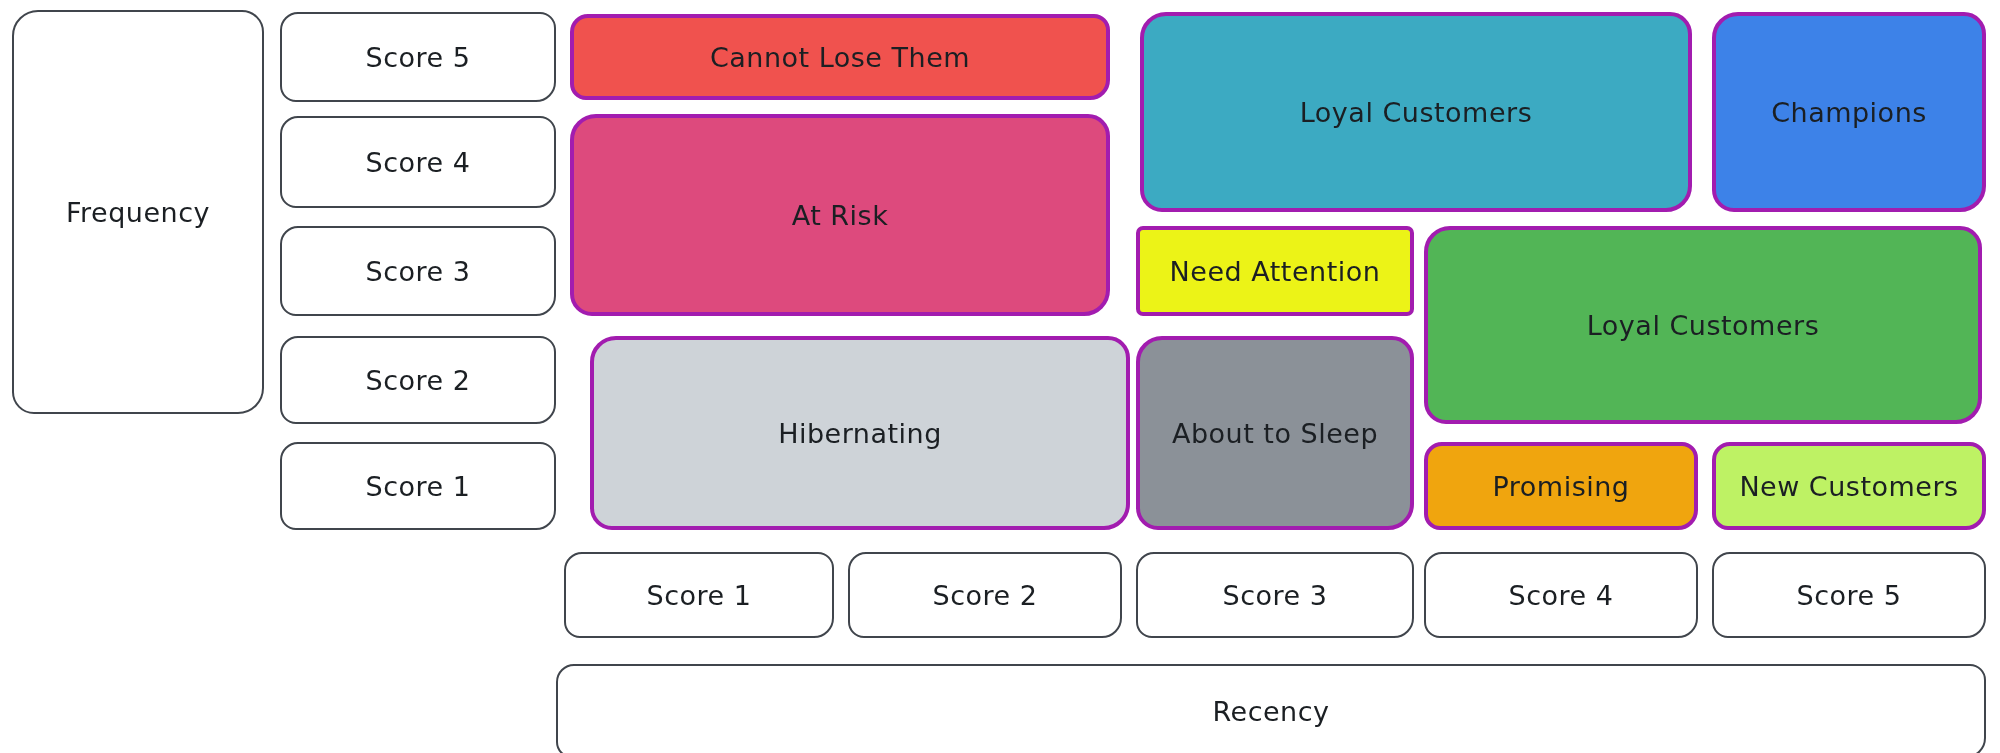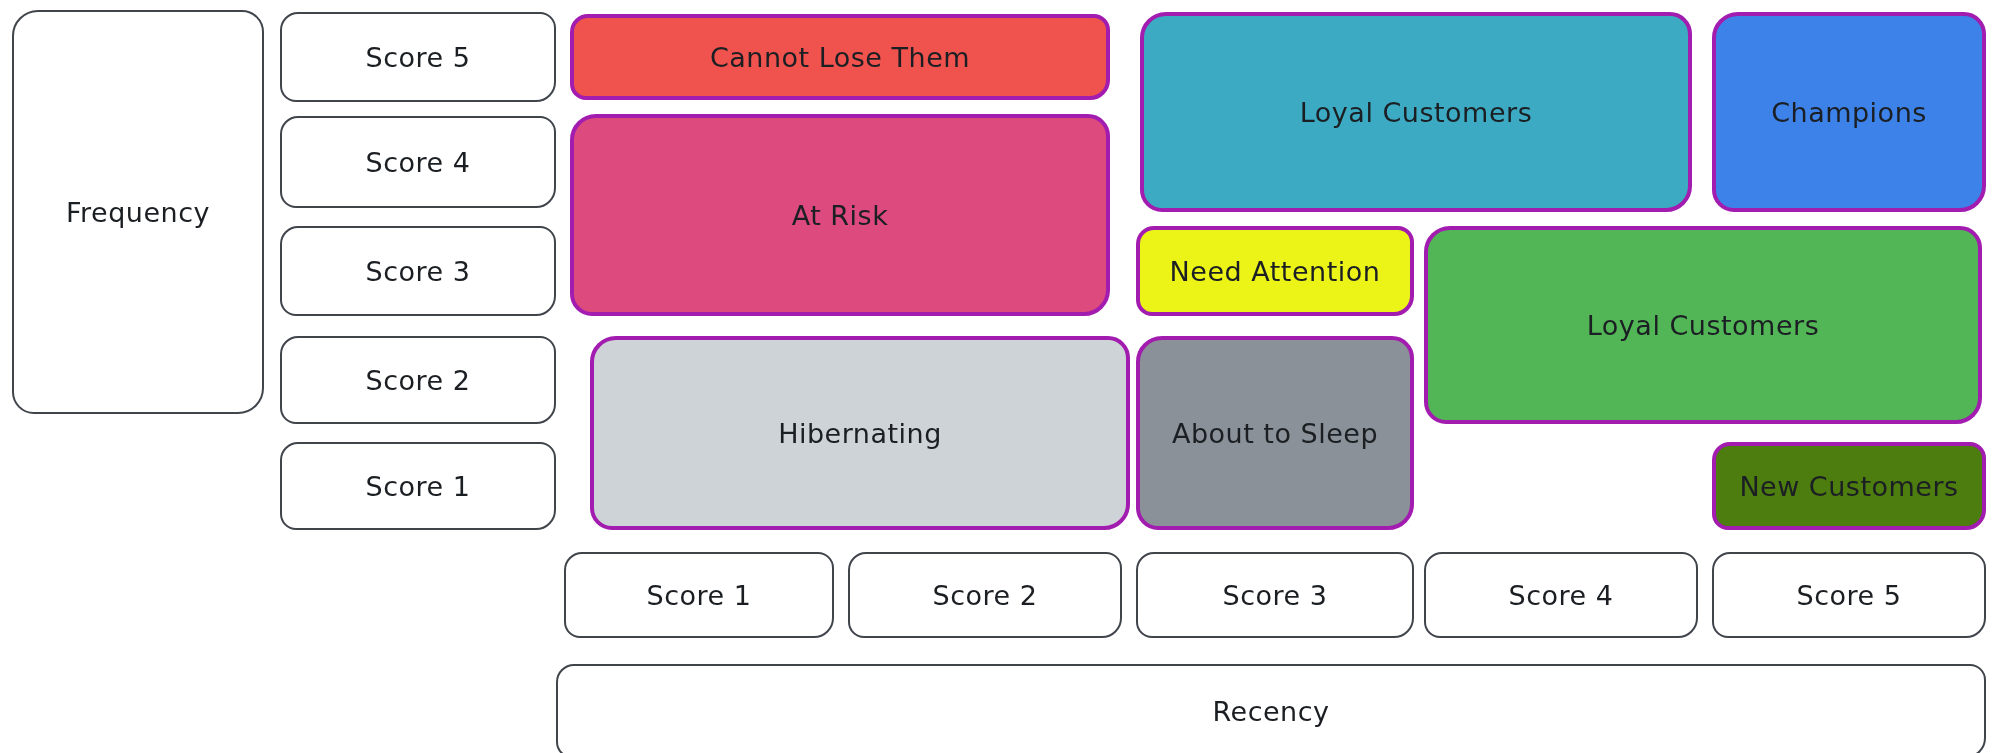--- a/index.html
+++ b/index.html
@@ -24,21 +24,21 @@
   .fy-3       {left:280px; top:226px; width:276px; height:90px;}
   .fy-2       {left:280px; top:336px; width:276px; height:88px;}
   .fy-1       {left:280px; top:442px; width:276px; height:88px;}
 
   
   .seg-cannot     {left:570px;  top:14px;  width:540px; height:86px;}
   .seg-atrisk     {left:570px;  top:114px; width:540px; height:202px;}
   .seg-hibernating{left:570px;  top:336px; width:540px; height:194px;}
   .seg-loyal-top  {left:1140px; top:12px;  width:552px; height:200px;}
   .seg-champions  {left:1712px; top:12px;  width:274px; height:200px;}
-  .seg-needatt    {left:1136px; top:226px; width:278px; height:90px;}
+  .seg-needatt    {left:1136px; top:226px; width:278px; height:90px;border-radius:7px;}
   .seg-sleep      {left:1136px; top:336px; width:278px; height:194px;}
   .seg-loyal-mid  {left:1424px; top:226px; width:558px; height:198px;}
   .seg-promising  {left:1424px; top:442px; width:274px; height:88px;}
   .seg-newcust    {left:1712px; top:442px; width:274px; height:88px;}
 
   
   .rx-1{left:564px;  top:552px; width:270px; height:86px;}
   .rx-2{left:848px;  top:552px; width:274px; height:86px;}
   .rx-3{left:1136px; top:552px; width:278px; height:86px;}
   .rx-4{left:1424px; top:552px; width:274px; height:86px;}
@@ -86,21 +86,24 @@
   </div>
   <div class="box r-sm seg seg-needatt" style="background: rgb(236, 243, 23);">
     <span class="lbl">Need Attention</span>
   </div>
   <div class="box r-lg seg seg-sleep" style="background: rgb(139, 145, 152);">
     <span class="lbl">About to Sleep</span>
   </div>
   <div class="box r-lg seg seg-loyal-mid" style="background: rgb(82, 181, 86);">
     <span class="lbl">Loyal Customers</span>
   </div>
-  <div class="box r-sm seg seg-newcust" style="background: #4d7c0f;">
+  <div class="box r-sm seg seg-promising" style="background: rgb(240, 165, 14);">
+    <span class="lbl">Promising</span>
+  </div>
+  <div class="box r-sm seg seg-newcust" style="background: #bef264;">
     <span class="lbl">New Customers</span>
   </div>
 
   <div class="box r-sm rx-1">
     <span class="lbl">Score 1</span>
   </div>
   <div class="box r-sm rx-2">
     <span class="lbl">Score 2</span>
   </div>
   <div class="box r-sm rx-3">

